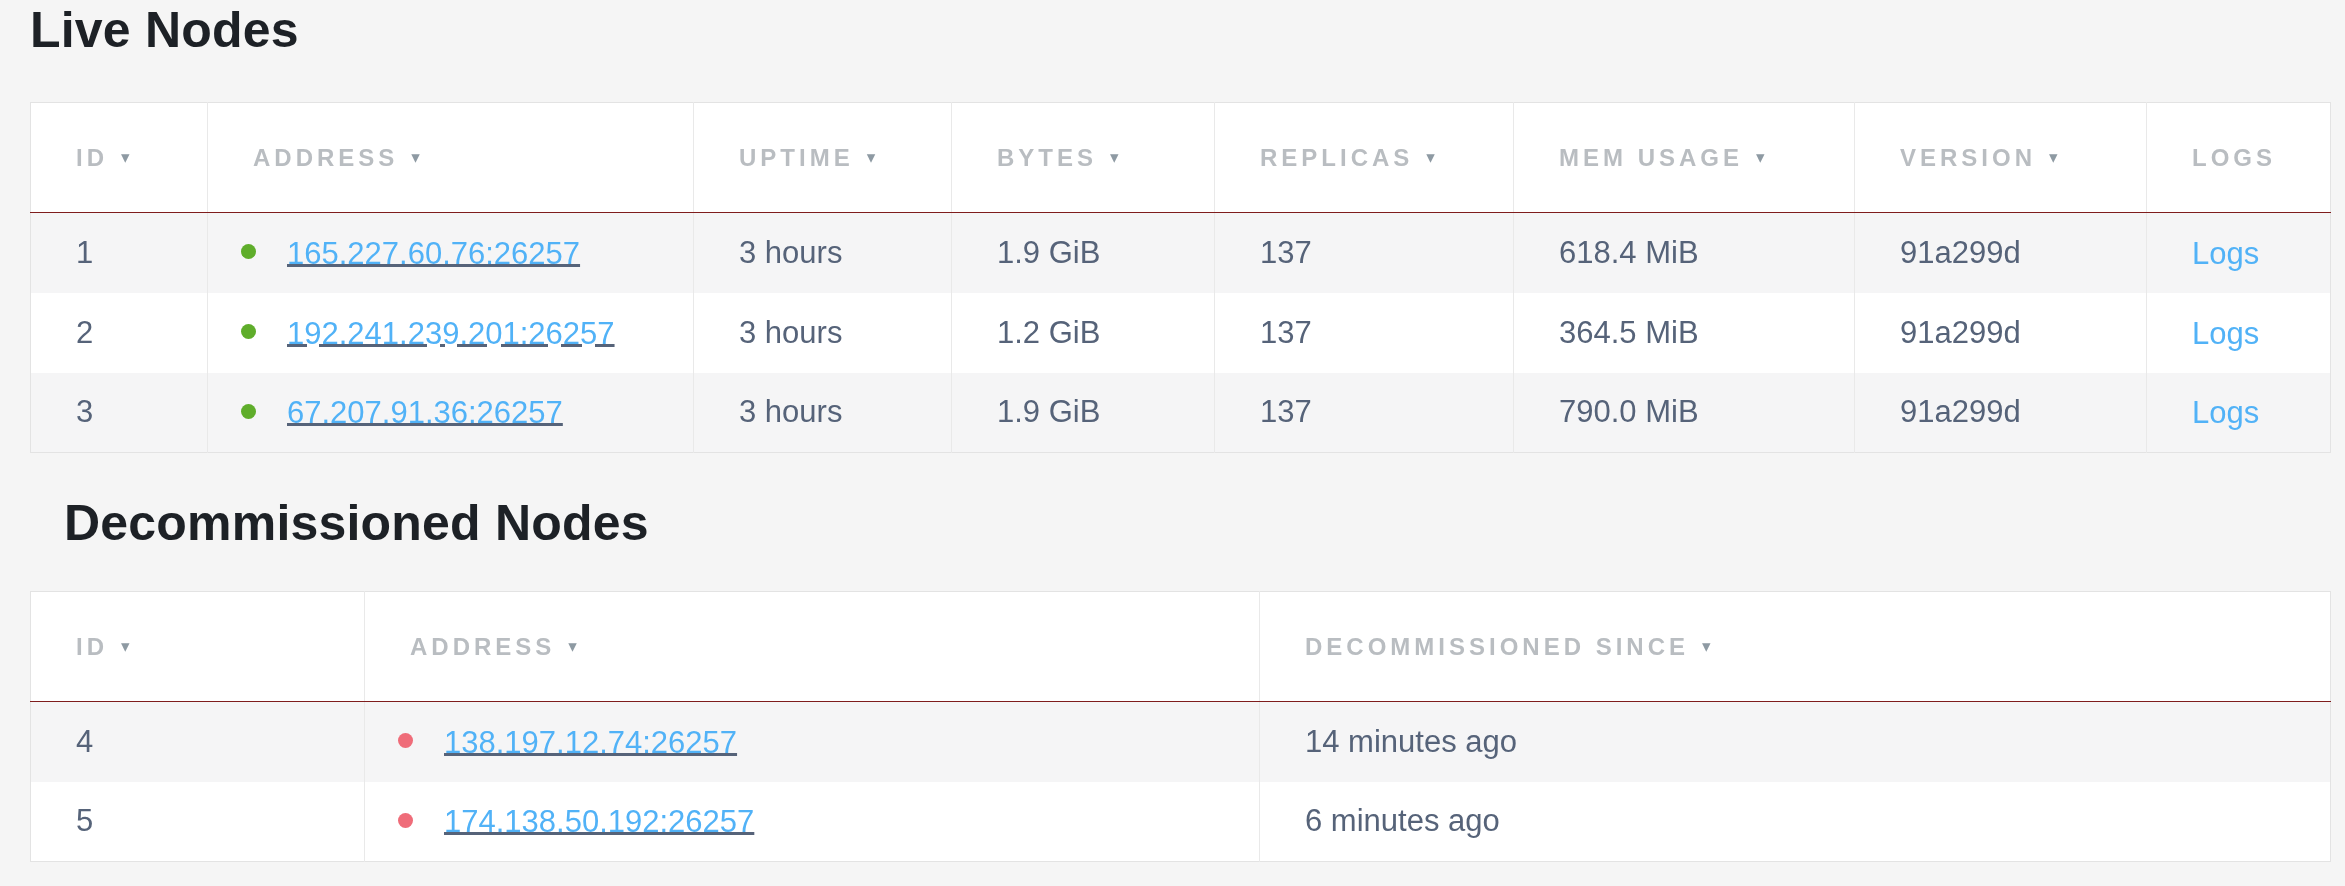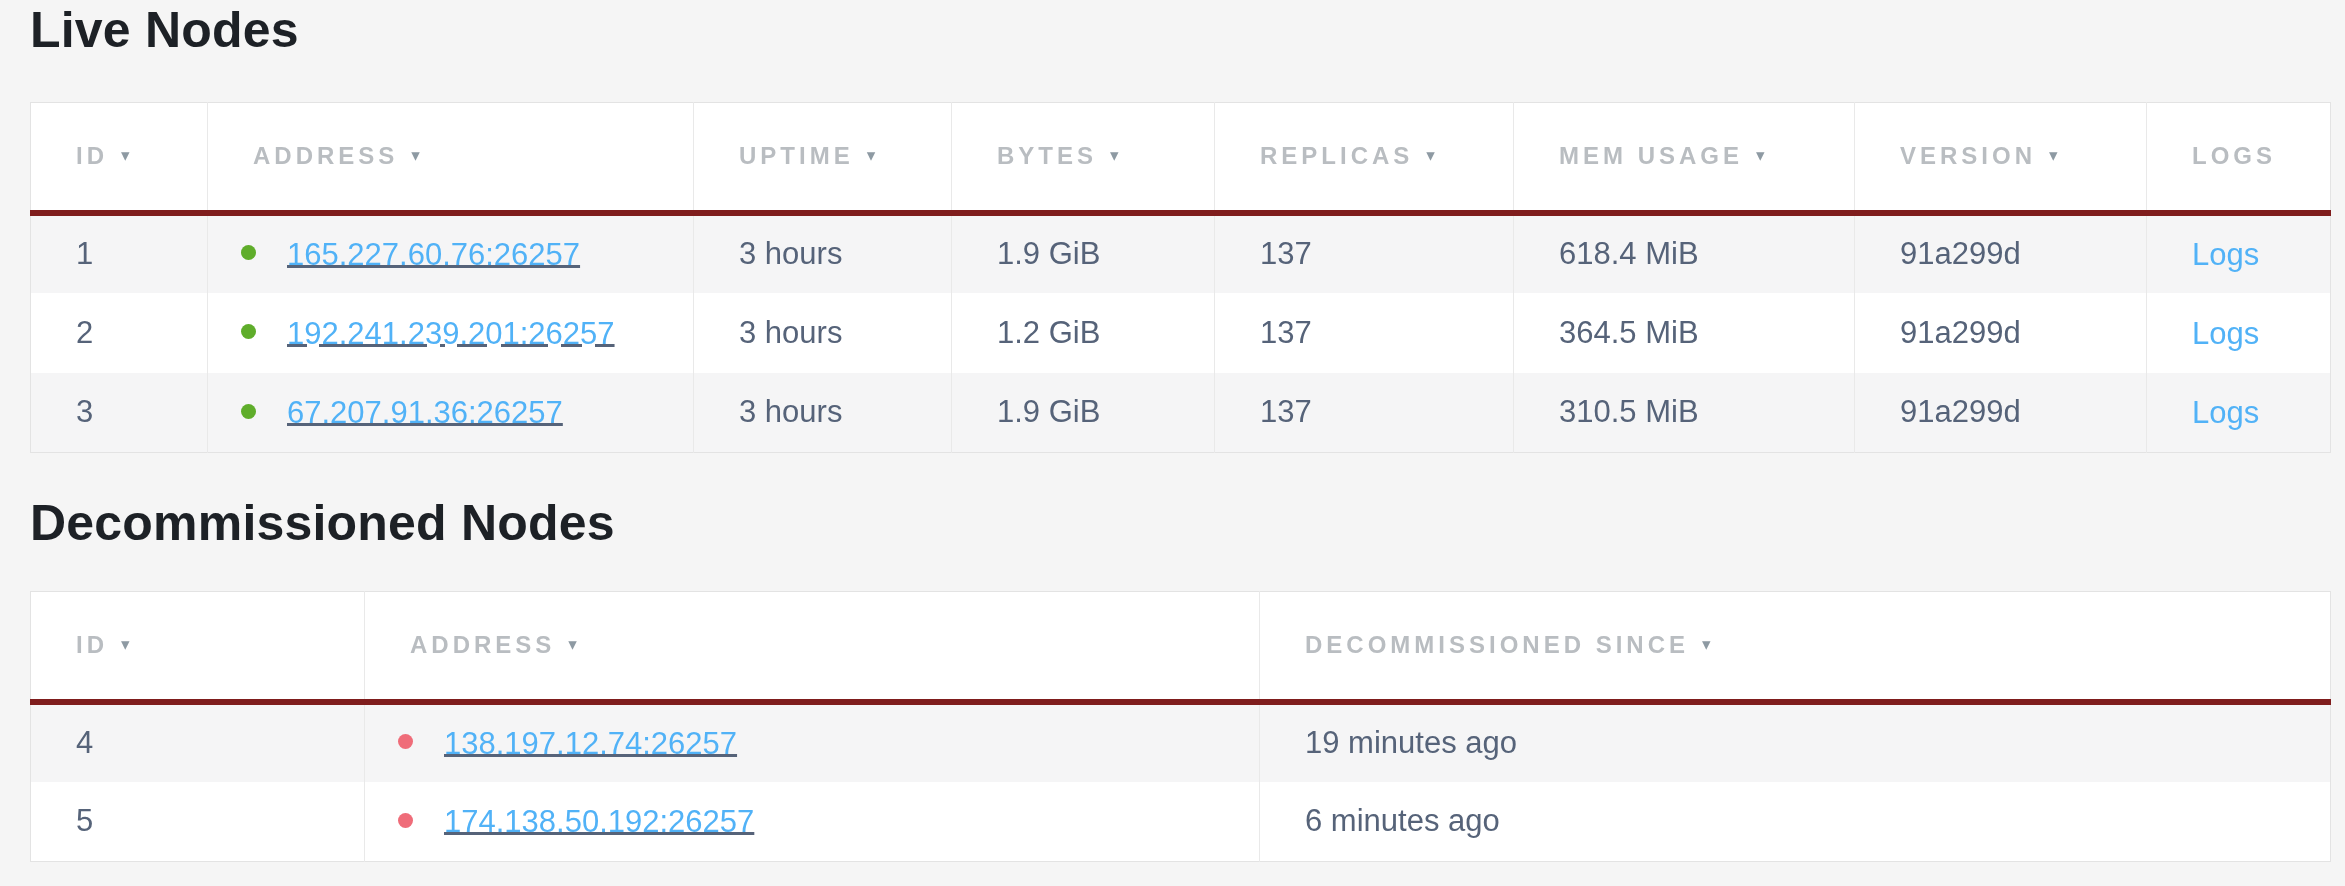--- a/index.html
+++ b/index.html
@@ -12,21 +12,21 @@
   .page { width: 2300px; margin-left: 30px; }
 
   .section-title {
     font-size: 50px;
     font-weight: 700;
     color: var(--title-color, #1d2126);
     line-height: 48px;
     letter-spacing: 0.2px;
   }
   .section-title.first { padding-top: 6px; }
-  .section-title.second { margin-top: 46px; }
+  .section-title.second { margin-top: 46px; margin-left: 34px; }
 
   table.nodes {
     width: 2300px;
     table-layout: fixed;
     border-collapse: collapse;
     background: #ffffff;
     border: 1px solid var(--table-border, #e3e3e3);
   }
   table.nodes.first  { margin-top: 48px; }
   table.nodes.second { margin-top: 44px; }
@@ -37,21 +37,21 @@
   thead th {
     height: 110px;
     text-align: left;
     vertical-align: middle;
     padding-left: 45px;
     font-size: 24px;
     font-weight: 700;
     letter-spacing: 4px;
     color: var(--header-text, #b9bdc1);
     text-transform: uppercase;
-    border-bottom: 6px solid #7f1d1d;
+    border-bottom: 1px solid #7f1d1d;
     background: #ffffff;
     white-space: nowrap;
     cursor: pointer;
   }
   .sort-arrow {
     display: inline-block;
     margin-left: 13px;
     font-size: 17px;
     letter-spacing: 0;
     color: var(--arrow-color, #8e9aa3);
@@ -138,21 +138,21 @@
         <td>364.5 MiB</td>
         <td>91a299d</td>
         <td><a class="link">Logs</a></td>
       </tr>
       <tr>
         <td>3</td>
         <td class="c-addr"><span class="dot live"></span><a class="link">67.207.91.36:26257</a></td>
         <td>3 hours</td>
         <td>1.9 GiB</td>
         <td>137</td>
-        <td>310.5 MiB</td>
+        <td>790.0 MiB</td>
         <td>91a299d</td>
         <td><a class="link">Logs</a></td>
       </tr>
     </tbody>
   </table>
 
   <h1 class="section-title second">Decommissioned Nodes</h1>
 
   <table class="nodes second">
     <colgroup>
@@ -164,21 +164,21 @@
       <tr>
         <th><span>ID</span><span class="sort-arrow">▾</span></th>
         <th><span>Address</span><span class="sort-arrow">▾</span></th>
         <th><span>Decommissioned Since</span><span class="sort-arrow">▾</span></th>
       </tr>
     </thead>
     <tbody>
       <tr>
         <td>4</td>
         <td class="c-addr"><span class="dot decommissioned"></span><a class="link">138.197.12.74:26257</a></td>
-        <td>19 minutes ago</td>
+        <td>14 minutes ago</td>
       </tr>
       <tr>
         <td>5</td>
         <td class="c-addr"><span class="dot decommissioned"></span><a class="link">174.138.50.192:26257</a></td>
         <td>6 minutes ago</td>
       </tr>
     </tbody>
   </table>
 
 </div>

